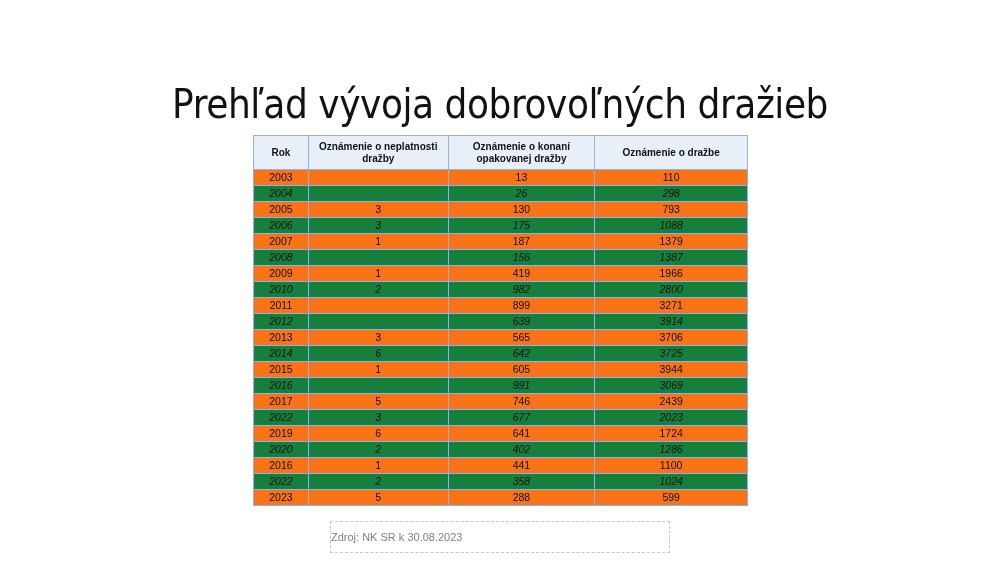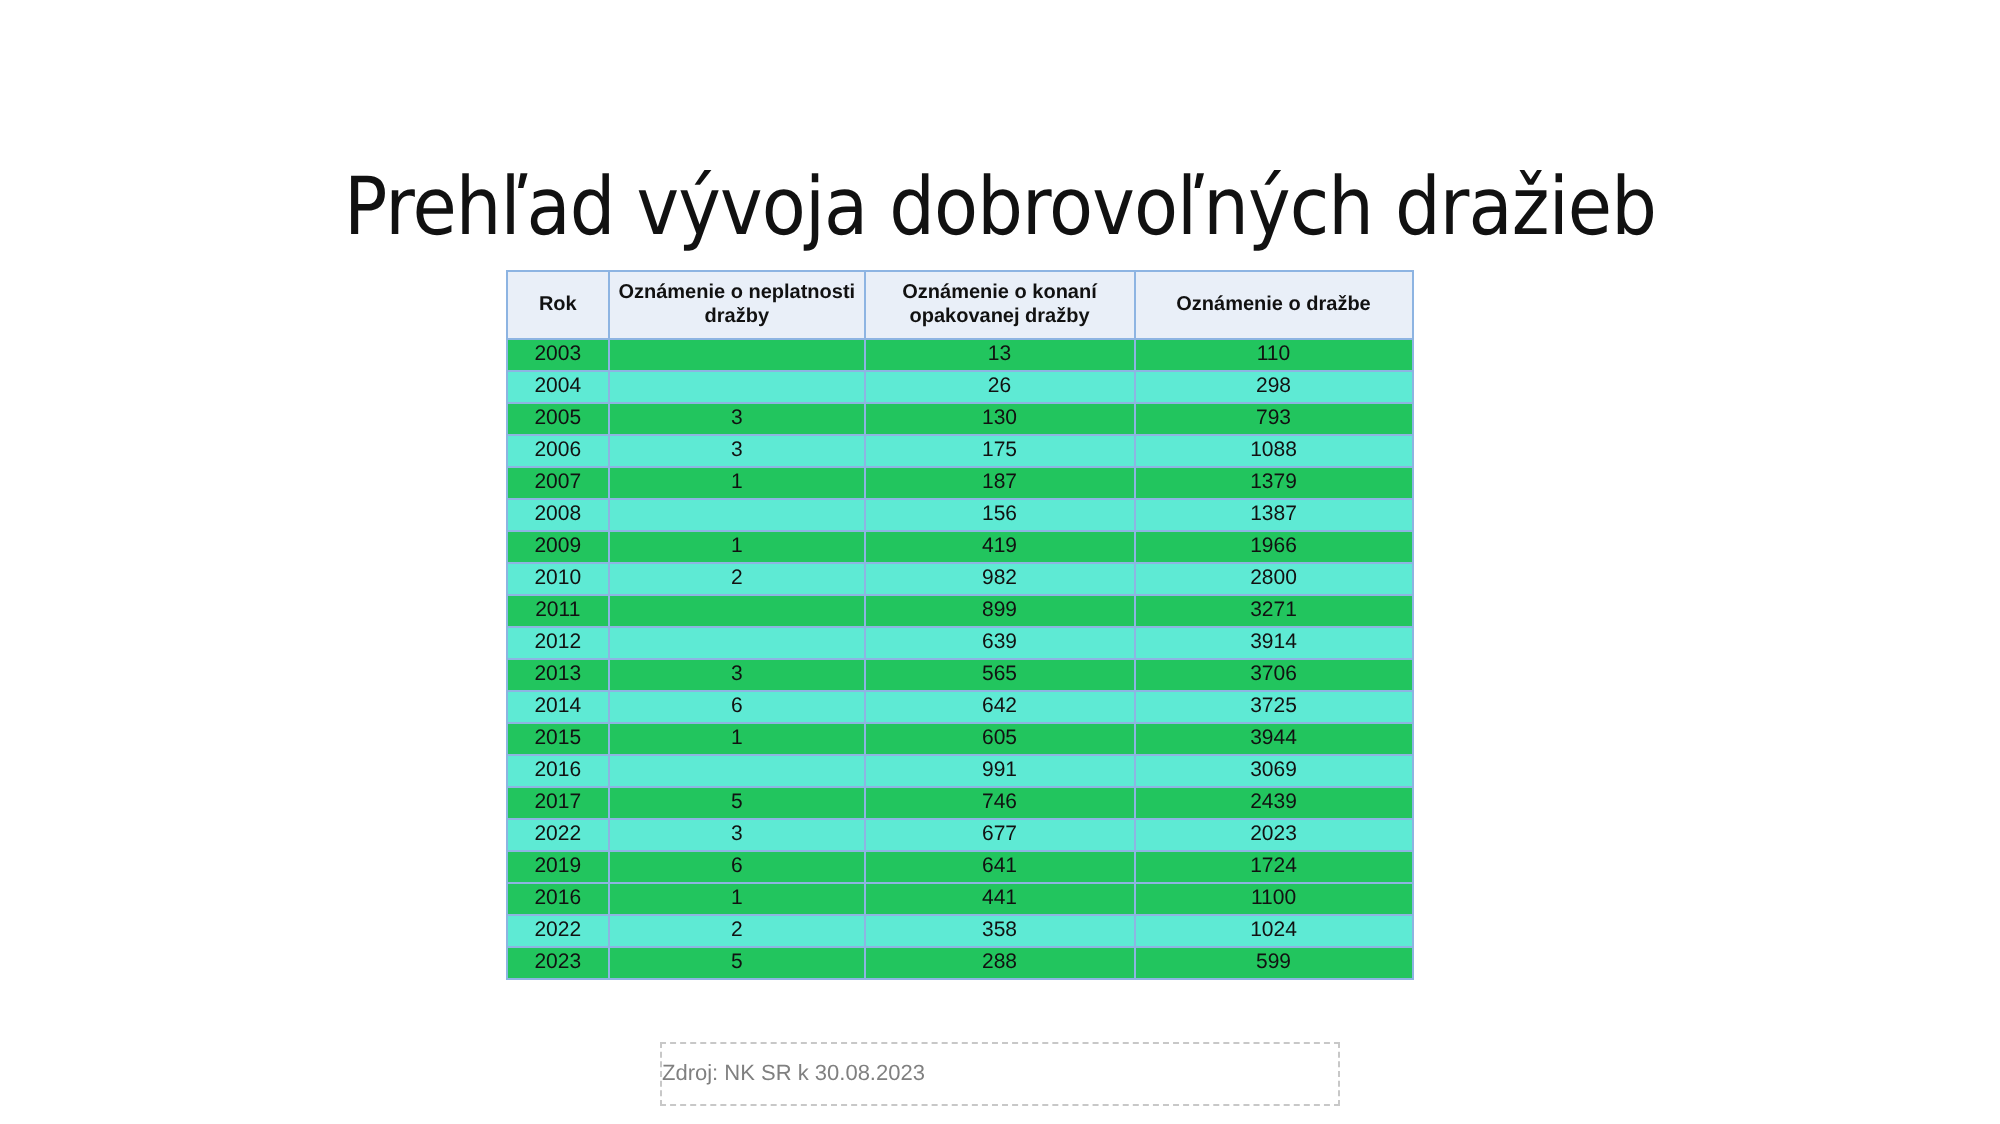--- a/index.html
+++ b/index.html
@@ -1,23 +1,23 @@
 <!DOCTYPE html>
 <html><head>
 <meta charset="utf-8">
 <style>
   html, body { margin:0; padding:0; }
   body { width:1000px; height:562px; background:#ffffff; position:relative; overflow:hidden; font-family:"Liberation Sans", sans-serif; }
   .title { position:absolute; left:0; top:54px; width:1000px; text-align:center; font-family:"DejaVu Sans", sans-serif; font-size:40px; font-weight:normal; color:#111; letter-spacing:-0.5px; transform:scaleX(0.9); transform-origin:center; }
-  table.data { position:absolute; left:253px; top:135px; width:454px; border-collapse:collapse; font-family:"Liberation Sans", sans-serif; font-size:10.5px; color:#111; }
+  table.data { position:absolute; left:253px; top:135px; width:495px; border-collapse:collapse; font-family:"Liberation Sans", sans-serif; font-size:10.5px; color:#111; }
   table.data th, table.data td { border:1.5px solid #8db4e2; text-align:center; padding:0; }
   table.data th { background:#e9eff8; font-weight:bold; height:33px; font-size:10px; line-height:12px; }
   table.data td { height:15px; line-height:15px; }
-  table.data tr.odd td { background:#22c55e; }
-  table.data tr.even td { background:#5eead4; }
+  table.data tr.odd td { background:#f97316; }
+  table.data tr.even td { background:#15803d;font-style:italic; }
   col.c0 { width:55px; } col.c1 { width:140px; } col.c2 { width:147px; } col.c3 { width:153px; }
   .source { position:absolute; left:330px; top:521px; width:338px; height:30px; border:1px dashed #c8c8c8; line-height:30px; font-size:11px; color:#808080; }
 </style>
 </head>
 <body>
 
 <h1 class="title">Prehľad vývoja dobrovoľných dražieb</h1>
 
 <table class="data">
   <colgroup>
@@ -130,20 +130,26 @@
         <td>3</td>
         <td>677</td>
         <td>2023</td>
       </tr>
       <tr class="odd">
         <td>2019</td>
         <td>6</td>
         <td>641</td>
         <td>1724</td>
       </tr>
+      <tr class="even">
+        <td>2020</td>
+        <td>2</td>
+        <td>402</td>
+        <td>1286</td>
+      </tr>
       <tr class="odd">
         <td>2016</td>
         <td>1</td>
         <td>441</td>
         <td>1100</td>
       </tr>
       <tr class="even">
         <td>2022</td>
         <td>2</td>
         <td>358</td>

